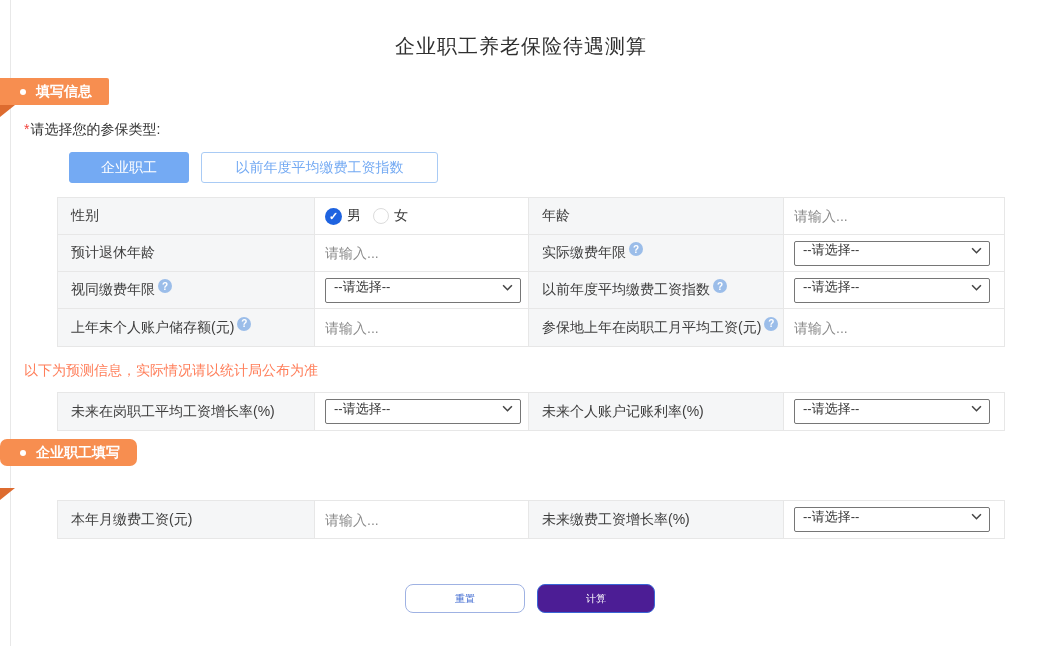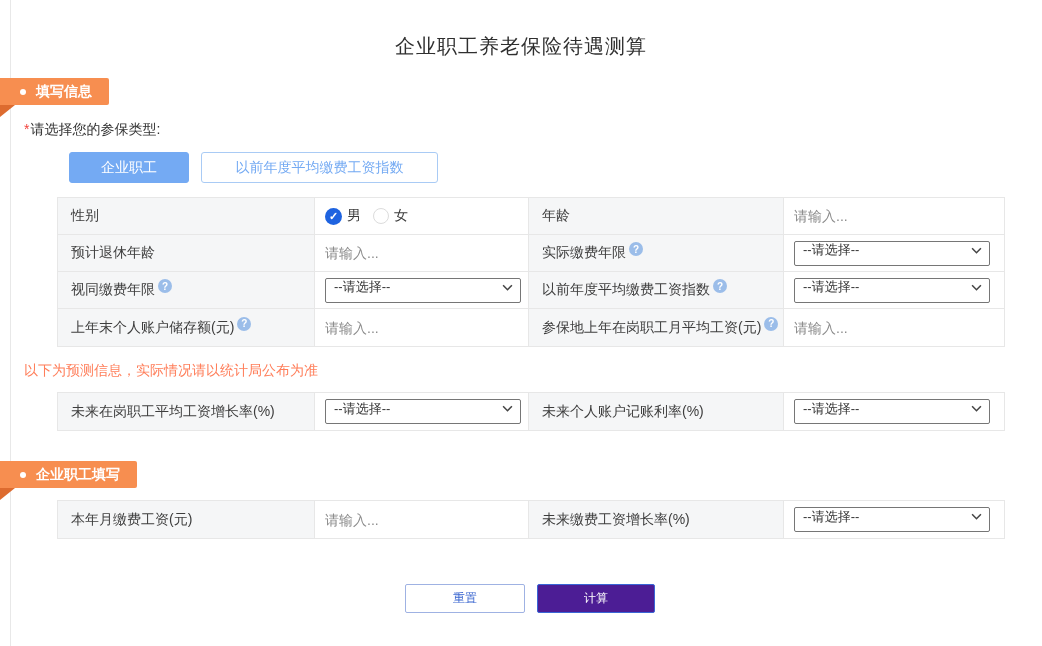--- a/index.html
+++ b/index.html
@@ -13,21 +13,21 @@
   .title { position:absolute; top:33px; left:0; width:1042px; text-align:center;
     font-size:20px; font-weight:500; color:#2f2f2f; letter-spacing:1px; }
 
   .badge { position:absolute; left:0; height:27px; background:#F78E50; color:#fff;
     display:flex; align-items:center; gap:10px; padding:0 17px 0 20px;
     font-size:14px; font-weight:bold; border-radius:0 2px 2px 0; }
   .badge .dot { width:6px; height:6px; border-radius:50%; background:#fff; }
   .fold { position:absolute; left:0; width:15px; height:12px; background:#DD6B2F;
     clip-path:polygon(0 0, 100% 0, 0 100%); }
   .badge1 { top:78px; } .fold1 { top:105px; }
-  .badge2 { top:461px; } .fold2 { top:488px; }
+  .badge2 { top:439px;border-radius:7px; } .fold2 { top:488px; }
 
   .req-line { position:absolute; top:121px; left:24px; font-size:14px; color:#333; }
   .req-line .req { color:#f2413b; margin-right:1px; }
 
   .type-btns { position:absolute; top:152px; left:69px; display:flex; gap:12px; }
   .type-btn { height:31px; display:flex; align-items:center; justify-content:center;
     font-size:14px; border-radius:3px; cursor:pointer; }
   .type-btn.sel { width:120px; background:#74AAF3; color:#fff; border:1px solid #74AAF3; }
   .type-btn.unsel { width:237px; background:#fff; color:#74AAF3; border:1px solid #A9CBF5; }
 
@@ -57,21 +57,21 @@
   .radio-off { width:16px; height:16px; border-radius:50%; background:#fff; border:1px solid #dcdcdc; }
 
   .help { display:inline-flex; width:14px; height:14px; border-radius:50%; background:#9BBDE9;
     color:#fff; font-size:10px; font-weight:bold; align-items:center; justify-content:center;
     margin-left:3px; position:relative; top:-4px; cursor:pointer; flex:none; }
 
   .notice { position:absolute; top:362px; left:24px; font-size:14px; color:#FF7E5A; }
 
   .footer-btns { position:absolute; top:584px; left:405px; display:flex; gap:12px; }
   .btn { height:29px; display:flex; align-items:center; justify-content:center;
-    font-size:12px; border-radius:2px; cursor:pointer; }
+    font-size:10px; border-radius:8px; cursor:pointer; }
   .btn-reset { width:120px; background:#fff; border:1px solid #9FB2E3; color:#3A66D0; }
   .btn-calc { width:118px; background:#4c1d95; border:1px solid #3A66D6; color:#fff; }
 </style>
 </head>
 <body>
 
 <div class="page">
   <div class="left-line"></div>
 
   <div class="title">企业职工养老保险待遇测算</div>

